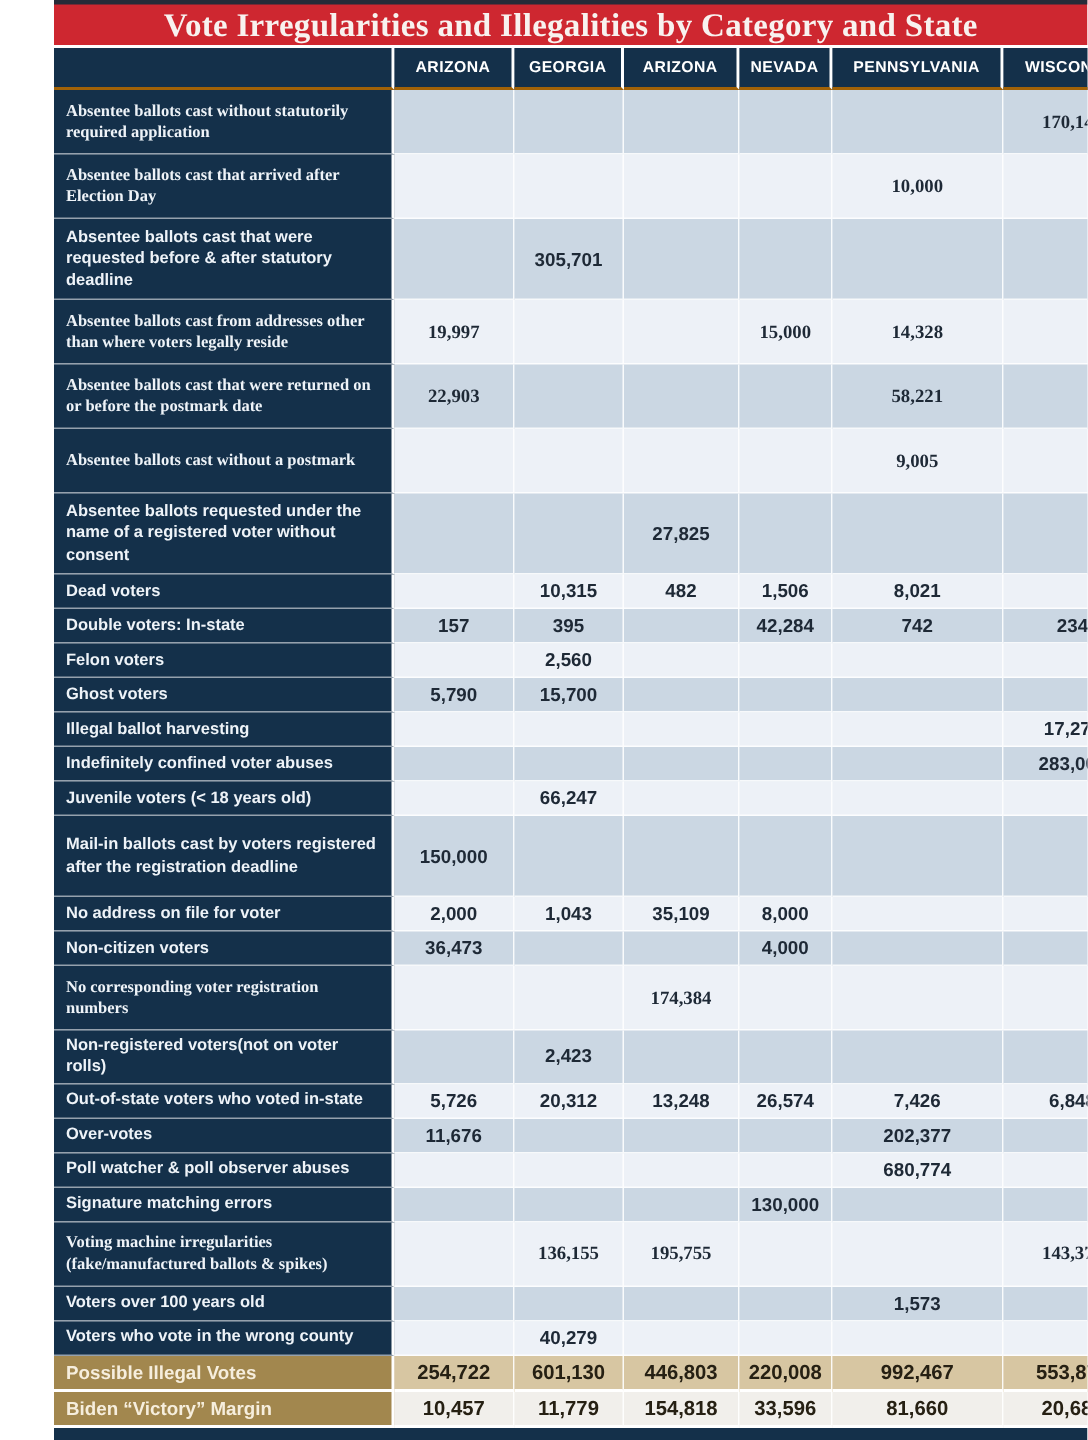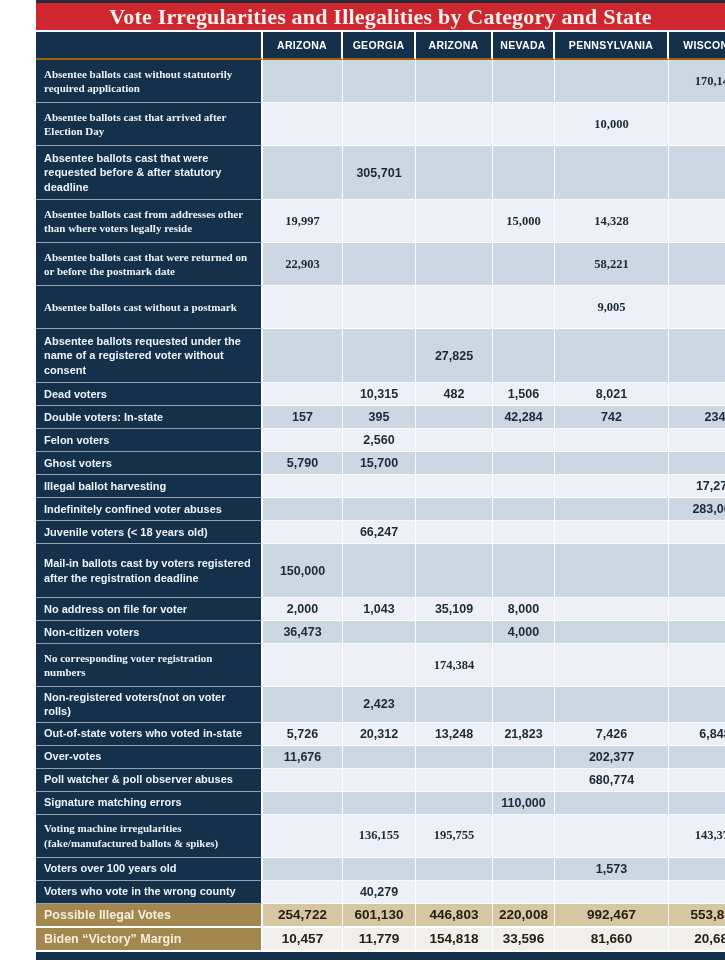--- a/index.html
+++ b/index.html
@@ -246,21 +246,21 @@
           <td class="num"></td>
           <td class="num"></td>
           <td class="num"></td>
           <td class="num"></td>
         </tr>
         <tr class="s light">
           <th class="rlabel">Out-of-state voters who voted in-state</th>
           <td class="num">5,726</td>
           <td class="num">20,312</td>
           <td class="num">13,248</td>
-          <td class="num">21,823</td>
+          <td class="num">26,574</td>
           <td class="num">7,426</td>
           <td class="num">6,848</td>
         </tr>
         <tr class="s dark">
           <th class="rlabel">Over-votes</th>
           <td class="num">11,676</td>
           <td class="num"></td>
           <td class="num"></td>
           <td class="num"></td>
           <td class="num">202,377</td>
@@ -273,21 +273,21 @@
           <td class="num"></td>
           <td class="num"></td>
           <td class="num">680,774</td>
           <td class="num"></td>
         </tr>
         <tr class="s dark">
           <th class="rlabel">Signature matching errors</th>
           <td class="num"></td>
           <td class="num"></td>
           <td class="num"></td>
-          <td class="num">110,000</td>
+          <td class="num">130,000</td>
           <td class="num"></td>
           <td class="num"></td>
         </tr>
         <tr class="m light">
           <th class="rlabel">Voting machine irregularities (fake/manufactured ballots &amp; spikes)</th>
           <td class="num"></td>
           <td class="num">136,155</td>
           <td class="num">195,755</td>
           <td class="num"></td>
           <td class="num"></td>

